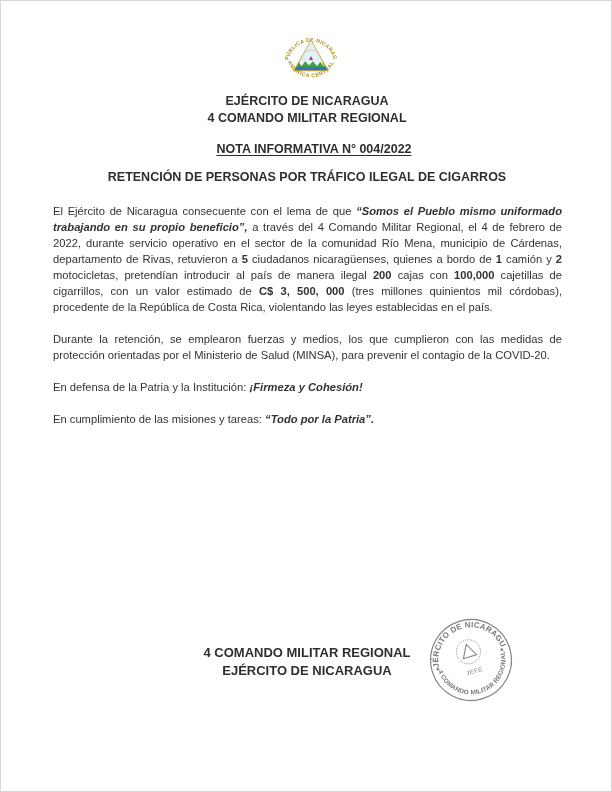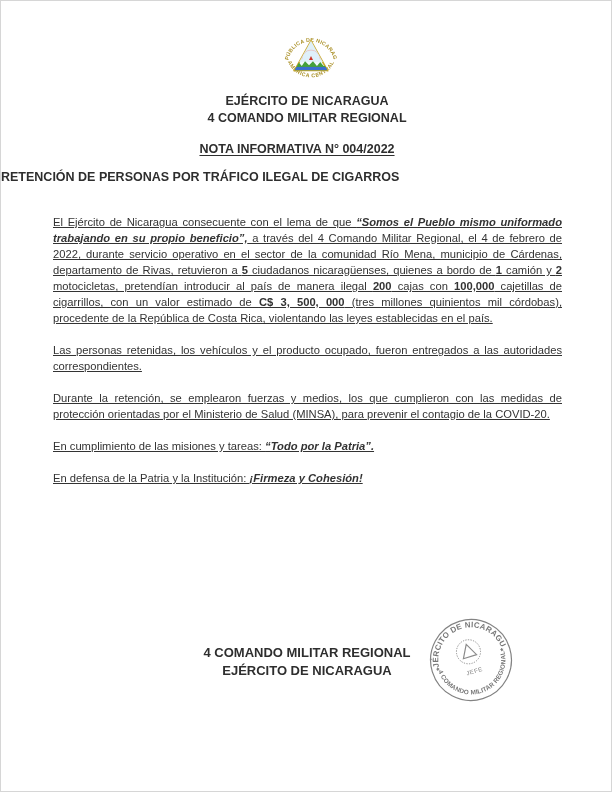--- a/index.html
+++ b/index.html
@@ -17,37 +17,37 @@
   .emblem {
     position:absolute; top:24px; left:277px;
     width:66px; height:66px;
   }
   .org-header {
     position:absolute; top:92px; left:0; width:612px;
     text-align:center; font-weight:bold;
     font-size:12.5px; line-height:17px; color:#2e2e2e;
   }
   .note-number {
-    position:absolute; top:141px; left:0; width:592px;
+    position:absolute; top:141px; left:17px; width:592px;
     text-align:center; font-weight:bold;
     font-size:12.5px; color:#2e2e2e;
     text-decoration:underline;
     text-underline-offset:2px;
   }
   .doc-title {
     position:absolute; top:169px; left:0; width:612px;
-    font-weight:bold;
+    text-align:center; font-weight:bold;
     font-size:12.5px; color:#2e2e2e;
   }
   .body-text {
     position:absolute; top:198px; left:52px; width:509px;
     font-size:11.2px; line-height:16px;
     text-align:justify; color:#333333;
   }
-  .body-text p { margin:15px 0 16px 0;text-decoration:underline; }
+  .body-text p { margin:4px 0 16px 0; }
   .b { font-weight:bold; }
   .i { font-style:italic; }
   .footer-sign {
     position:absolute; top:643px; left:0; width:612px;
     text-align:center; font-weight:bold;
     font-size:13px; line-height:18px; color:#2e2e2e;
   }
   .seal {
     position:absolute; top:616px; left:427px;
     width:86px; height:86px;
@@ -93,24 +93,23 @@
     <div>EJÉRCITO DE NICARAGUA</div>
     <div>4 COMANDO MILITAR REGIONAL</div>
   </div>
 
   <div class="note-number">NOTA INFORMATIVA N° 004/2022</div>
 
   <div class="doc-title">RETENCIÓN DE PERSONAS POR TRÁFICO ILEGAL DE CIGARROS</div>
 
   <div class="body-text">
     <p><span>El Ejército de Nicaragua consecuente con el lema de que </span><span class="b i">“Somos el Pueblo mismo uniformado trabajando en su propio beneficio”,</span><span> a través del 4 Comando Militar Regional, el 4 de febrero de 2022, durante servicio operativo en el sector de la comunidad Río Mena, municipio de Cárdenas, departamento de Rivas, retuvieron a </span><span class="b">5</span><span> ciudadanos nicaragüenses, quienes a bordo de </span><span class="b">1</span><span> camión y </span><span class="b">2</span><span> motocicletas, pretendían introducir al país de manera ilegal </span><span class="b">200</span><span> cajas con </span><span class="b">100,000</span><span> cajetillas de cigarrillos, con un valor estimado de </span><span class="b">C$ 3, 500, 000</span><span> (tres millones quinientos mil córdobas), procedente de la República de Costa Rica, violentando las leyes establecidas en el país.</span></p>
-    <p><span>Las personas retenidas, los vehículos y el producto ocupado, fueron entregados a las autoridades correspondientes.</span></p>
     <p><span>Durante la retención, se emplearon fuerzas y medios, los que cumplieron con las medidas de protección orientadas por el Ministerio de Salud (MINSA), para prevenir el contagio de la COVID-20.</span></p>
+    <p><span>En defensa de la Patria y la Institución: </span><span class="b i">¡Firmeza y Cohesión!</span></p>
     <p><span>En cumplimiento de las misiones y tareas: </span><span class="b i">“Todo por la Patria”.</span></p>
-    <p><span>En defensa de la Patria y la Institución: </span><span class="b i">¡Firmeza y Cohesión!</span></p>
   </div>
 
   <div class="footer-sign">
     <div>4 COMANDO MILITAR REGIONAL</div>
     <div>EJÉRCITO DE NICARAGUA</div>
   </div>
 
   <div class="seal">
     <svg viewBox="0 0 100 100" width="86" height="86">
       <defs>

